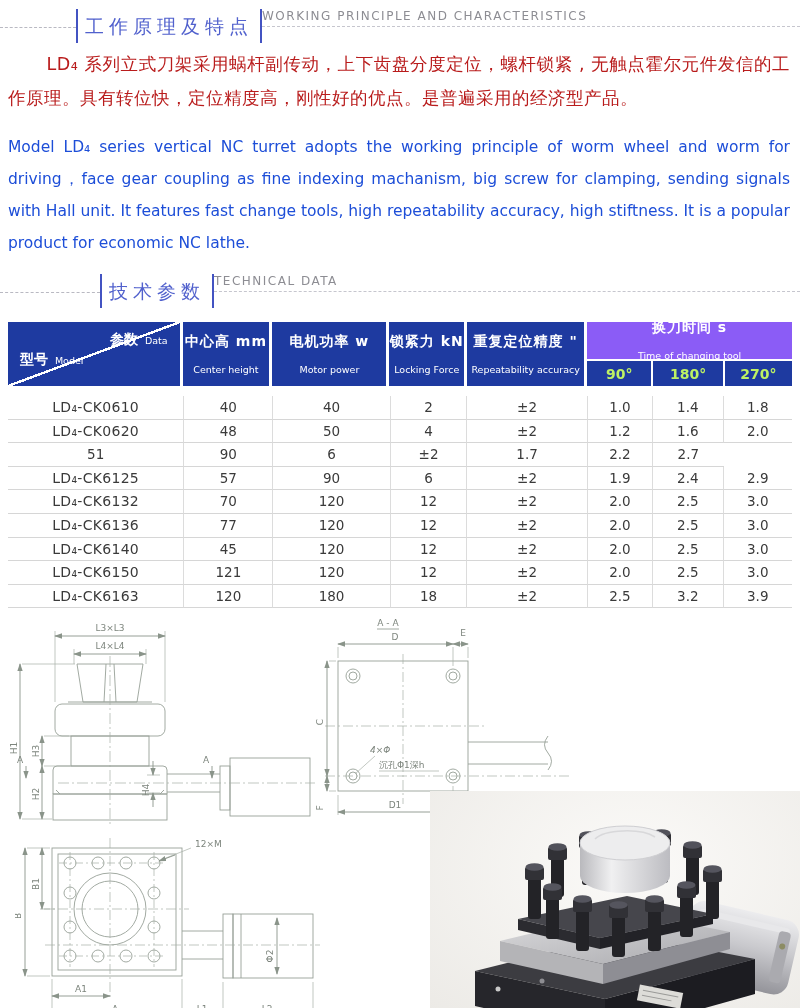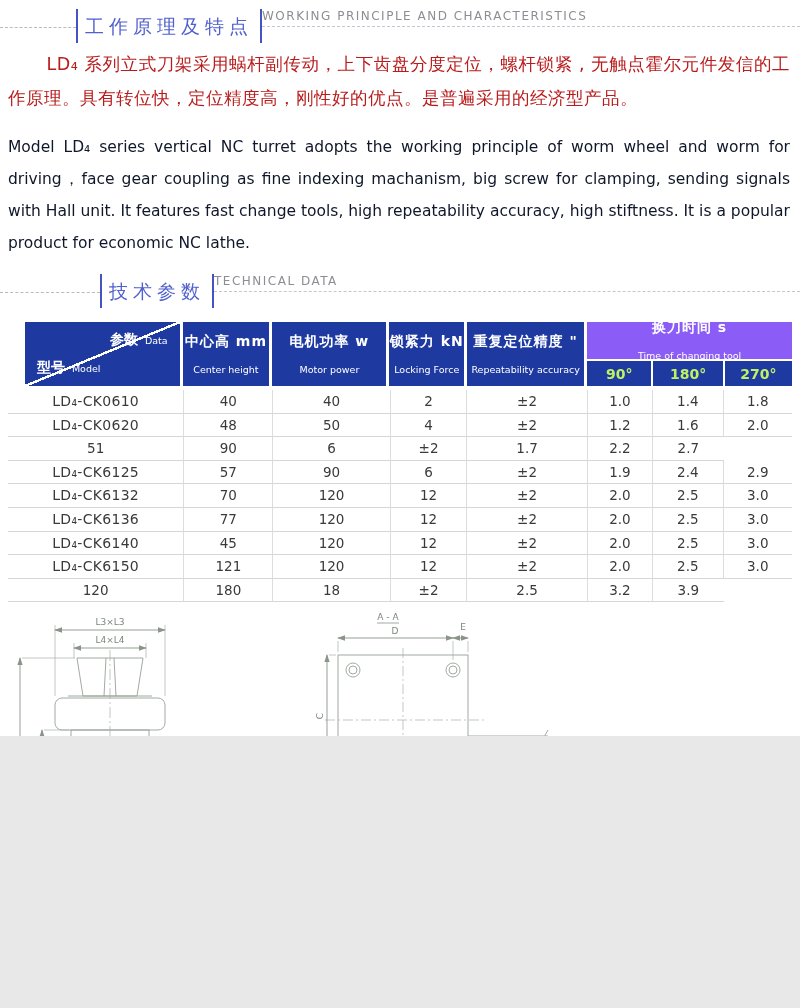--- a/index.html
+++ b/index.html
@@ -1,48 +1,48 @@
 <!DOCTYPE html>
 <html><head>
 <meta charset="utf-8">
 <style>
   html,body{margin:0;padding:0;}
   body{font-family:"DejaVu Sans","Liberation Sans",sans-serif;background:#e8e8e8;}
-  .page{position:relative;width:800px;height:736px;margin:0 auto;background:#ffffff;overflow:hidden;}
+  .page{position:relative;width:800px;height:1008px;margin:0 auto;background:#ffffff;overflow:hidden;}
 
   
   .sec-header{display:flex;align-items:flex-start;margin-top:6px;}
   .dash-left{border-top:1px dashed #b9b9c2;margin-top:21px;}
   .sec1 .dash-left{width:76px;}
   .sec2 .dash-left{width:100px;}
   .vbar{width:2px;background:#4353c2;height:34px;margin-top:3px;flex:0 0 2px;}
   .sec-cn{font-size:19px;color:#5161cd;letter-spacing:5px;padding:0 7px;margin:8px 0 0 0;font-weight:500;white-space:nowrap;}
   .en-wrap{flex:1;margin-top:3px;min-width:0;}
   .sec-en{display:block;font-size:12px;color:#8d8d93;letter-spacing:1.5px;padding-left:0;white-space:nowrap;}
   .dash-right{display:block;border-top:1px dashed #c6c6ce;margin-top:3px;}
 
   
   .para-cn{font-size:17.5px;color:#b91c1c;line-height:34px;text-align:justify;margin:4px 10px 16px 8px;text-indent:2.2em;letter-spacing:0.5px;font-weight:400;}
-  .para-en{font-size:15.5px;color:#0f172a;line-height:32px;text-align:justify;margin:9px 10px 0 8px;}
+  .para-en{font-size:15.5px;color:#1d4ed8;line-height:32px;text-align:justify;margin:9px 10px 0 8px;}
 
   
   .ttable{--cols:1.70fr 0.86fr 1.13fr 0.74fr 1.16fr 0.63fr 0.68fr 0.66fr;margin:14px 8px 0 8px;}
   .thead{display:grid;grid-template-columns:var(--cols);column-gap:3px;}
   .hc{background:#1e3aa0;color:#fff;height:64px;display:flex;flex-direction:column;align-items:center;justify-content:center;text-align:center;}
   .h-cn{font-size:14px;font-weight:700;letter-spacing:1px;line-height:17px;}
   .h-en{font-size:9.5px;font-weight:400;line-height:12px;margin-top:14px;}
-  .corner{position:relative;display:block;background-color:#1e3aa0;background-image:linear-gradient(to bottom right,rgba(0,0,0,0) calc(50% - 1.2px),#ffffff calc(50% - 1.2px),#ffffff calc(50% + 1.2px),rgba(0,0,0,0) calc(50% + 1.2px));margin-left:17px;}
+  .corner{position:relative;display:block;background-color:#1e3aa0;background-image:linear-gradient(to bottom right,rgba(0,0,0,0) calc(50% - 1.2px),#ffffff calc(50% - 1.2px),#ffffff calc(50% + 1.2px),rgba(0,0,0,0) calc(50% + 1.2px));}
   .c-param{position:absolute;top:9px;right:12px;font-size:14px;font-weight:700;}
   .c-param i,.c-model i{font-style:normal;font-weight:400;font-size:9.5px;margin-left:2px;}
-  .c-model{position:absolute;bottom:9px;left:12px;font-size:14px;font-weight:700;}
+  .c-model{position:absolute;bottom:17px;left:12px;font-size:14px;font-weight:700;}
   .group{grid-column:6 / span 3;display:flex;flex-direction:column;gap:2px;background:#fff;}
   .g-top{background:#8b5cf6;color:#fff;height:37px;display:flex;flex-direction:column;align-items:center;justify-content:center;}
   .g-sub{display:grid;grid-template-columns:0.63fr 0.68fr 0.66fr;gap:2px;flex:1;}
   .sub{background:#1e3aa0;color:#bef264;font-size:14px;font-weight:700;display:flex;align-items:center;justify-content:center;}
-  .tbody{margin-top:4px;}
+  .tbody{margin-top:10px;}
   .trow{display:grid;grid-template-columns:var(--cols);}
   .td{height:22.6px;line-height:22.6px;text-align:center;font-size:13.5px;color:#3a3a3a;border-bottom:1px solid #d6d6d6;border-right:1px solid #dcdcdc;overflow:hidden;white-space:nowrap;}
   .td:last-child{border-right:none;}
   .td.model{font-size:14px;letter-spacing:0.3px;}
 
   
   .drawings{position:relative;height:430px;margin-top:8px;}
   .dwg{position:absolute;}
   .dwg text{font-family:"DejaVu Sans","Liberation Sans",sans-serif;font-size:9px;fill:#7d857d;}
   .photo{position:absolute;}
@@ -185,20 +185,21 @@
         <div class="td model">LD₄-CK6150</div>
           <div class="td">121</div>
           <div class="td">120</div>
           <div class="td">12</div>
           <div class="td">±2</div>
           <div class="td">2.0</div>
           <div class="td">2.5</div>
           <div class="td">3.0</div>
       </div>
       <div class="trow">
+        <div class="td model">LD₄-CK6163</div>
           <div class="td">120</div>
           <div class="td">180</div>
           <div class="td">18</div>
           <div class="td">±2</div>
           <div class="td">2.5</div>
           <div class="td">3.2</div>
           <div class="td">3.9</div>
       </div>
     </div>
   </div>

